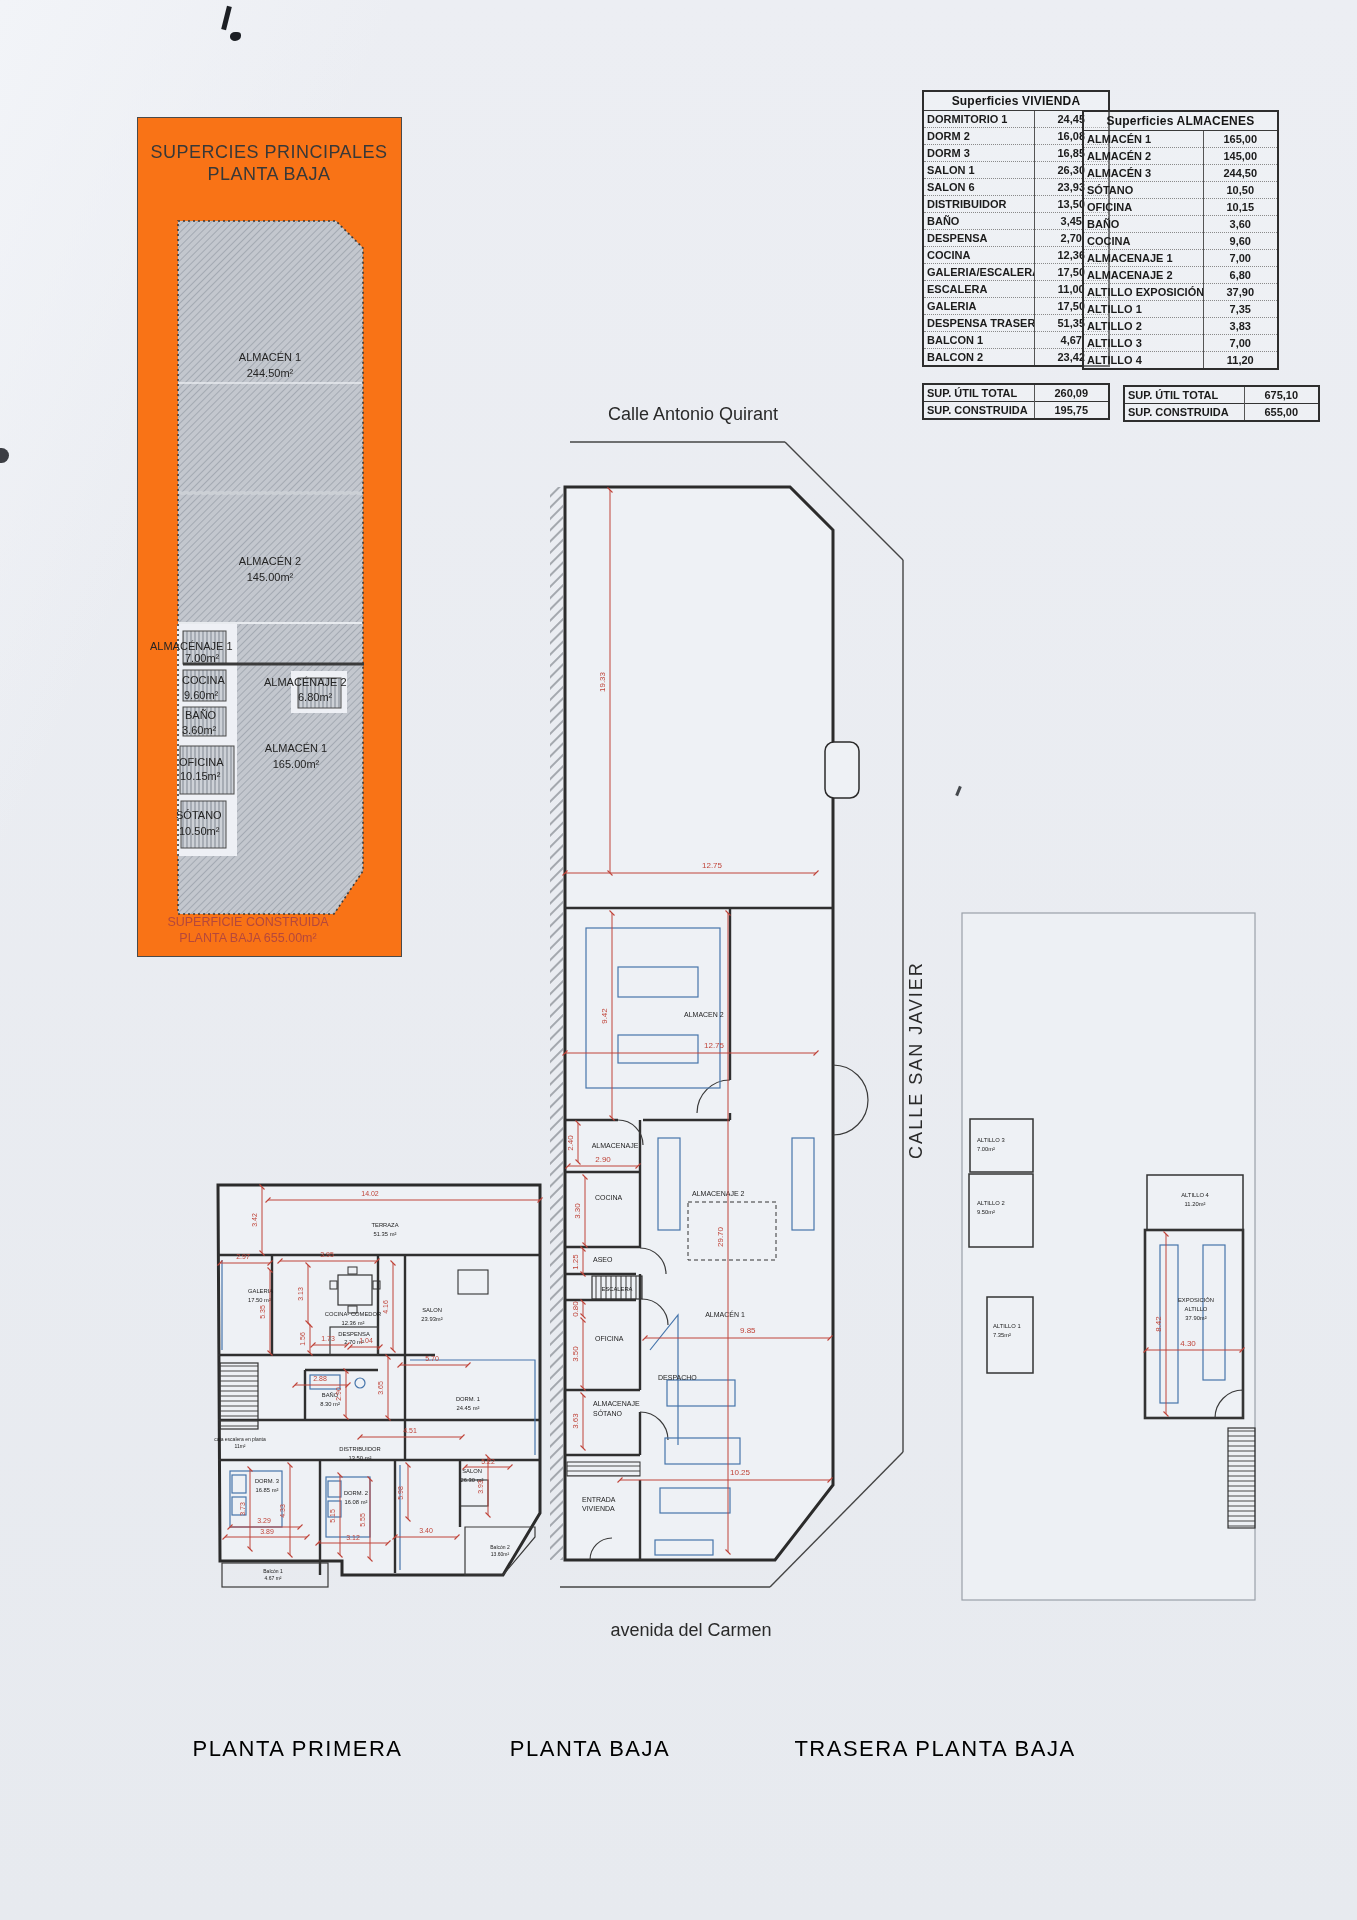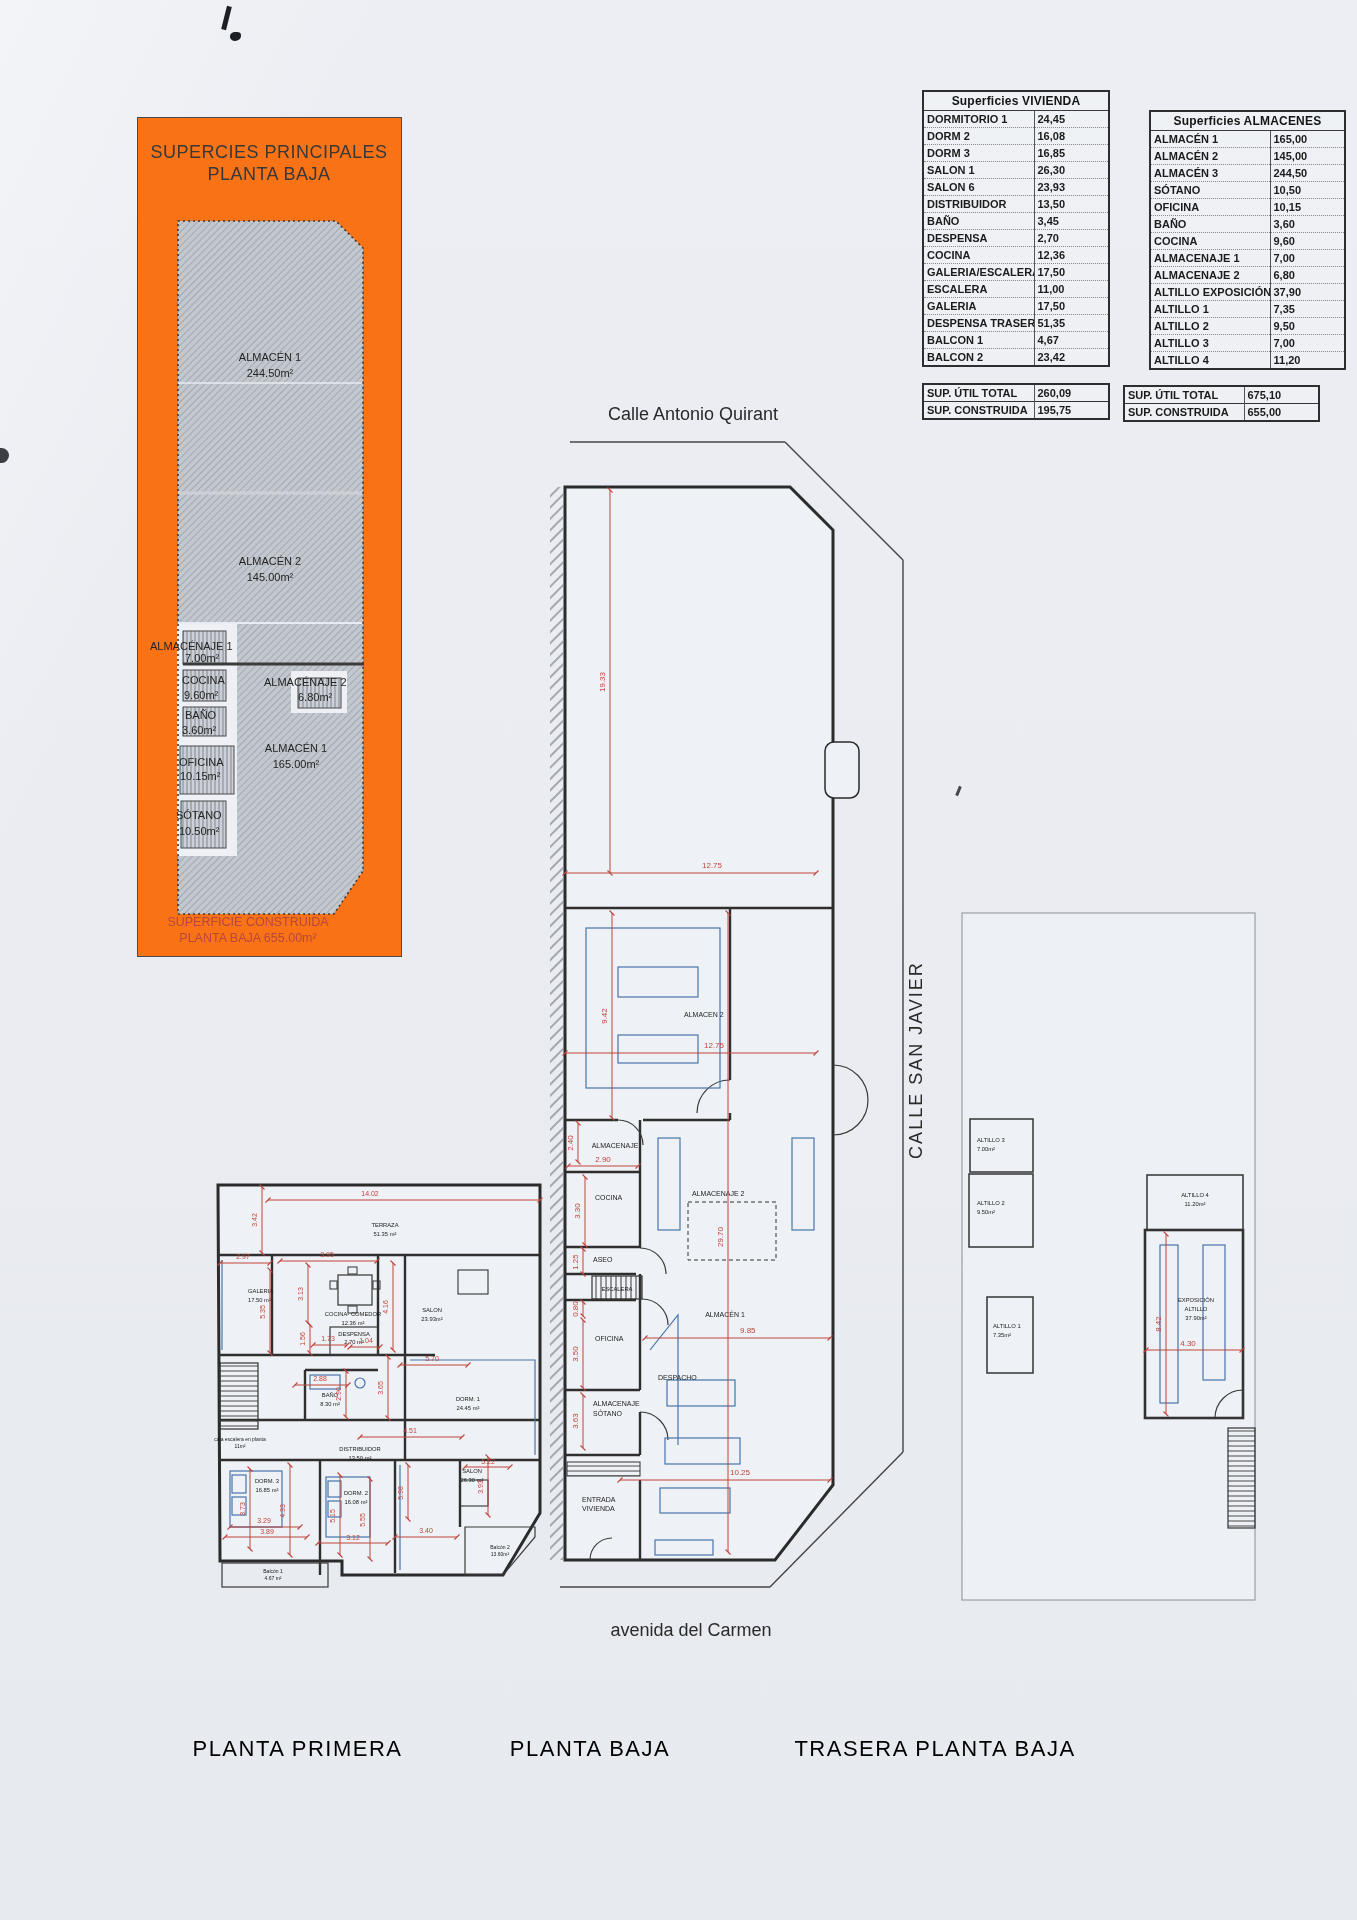--- a/index.html
+++ b/index.html
@@ -9,21 +9,21 @@
           background:linear-gradient(115deg,#f2f4f8 0%,rgba(233,236,241,0) 18%),
                      linear-gradient(#eceef3,#e7eaef);pointer-events:none}
 
   
   .tbl{position:absolute;border-collapse:collapse;table-layout:fixed;border:2px solid #2e2e2e;background:rgba(244,246,250,.35)}
   .tbl th.ttl{font:bold 12px/18px "Liberation Sans",sans-serif;color:#151515;text-align:center;
       border-bottom:1.4px solid #3a3a3a;padding:0 2px;letter-spacing:.2px}
   .tbl td{font:bold 11px/15px "Liberation Sans",sans-serif;color:#1b1b1b;height:16px;
       padding:0 3px;white-space:nowrap;overflow:hidden;border-top:1px dotted #8a8a8a}
   .tbl td.lbl{border-right:1.2px solid #555}
-  .tbl td.val{text-align:left}
+  .tbl td.val{text-align:center}
   .tbl.totals td{border-top:1.4px solid #333}
 
   
   svg{position:absolute;overflow:visible}
   .wall{stroke:#2b2b2b;stroke-width:3;fill:#eef1f5}
   .iw{stroke:#2f2f2f;stroke-width:2.4;fill:none}
   .iwt{stroke:#3a3a3a;stroke-width:1.2;fill:none}
   .blue{stroke:#4675ab;stroke-width:1.2;fill:none}
   .dim{stroke:#c0453a;stroke-width:1;fill:none;marker-start:url(#tick);marker-end:url(#tick)}
   .dt{font:8px "Liberation Sans",sans-serif;fill:#c0453a}
@@ -211,21 +211,21 @@
           <td class="lbl">SUP. ÚTIL TOTAL</td>
           <td class="val">260,09</td>
         </tr>
         <tr>
           <td class="lbl">SUP. CONSTRUIDA</td>
           <td class="val">195,75</td>
         </tr>
       </tbody>
   </table>
 
-  <table class="tbl" style="left:1149px;top:110px;width:195px">
+  <table class="tbl" style="left:1082px;top:110px;width:195px">
     <colgroup>
         <col style="width:120px">
         <col style="width:75px">
       </colgroup>
     <thead>
         <tr>
           <th class="ttl" colspan="2">Superficies ALMACENES</th>
         </tr>
       </thead>
     <tbody>
@@ -268,21 +268,21 @@
         <tr>
           <td class="lbl">ALTILLO EXPOSICIÓN</td>
           <td class="val">37,90</td>
         </tr>
         <tr>
           <td class="lbl">ALTILLO 1</td>
           <td class="val">7,35</td>
         </tr>
         <tr>
           <td class="lbl">ALTILLO 2</td>
-          <td class="val">9,50</td>
+          <td class="val">3,83</td>
         </tr>
         <tr>
           <td class="lbl">ALTILLO 3</td>
           <td class="val">7,00</td>
         </tr>
         <tr>
           <td class="lbl">ALTILLO 4</td>
           <td class="val">11,20</td>
         </tr>
       </tbody>

